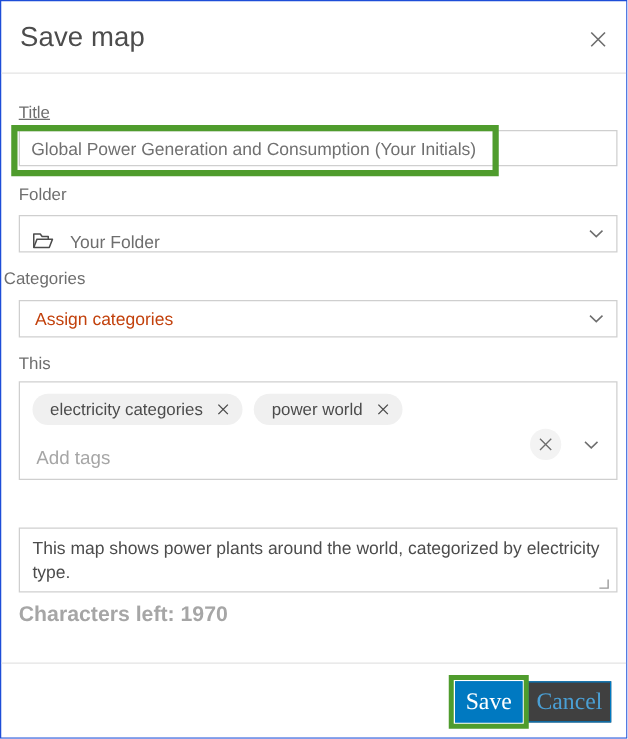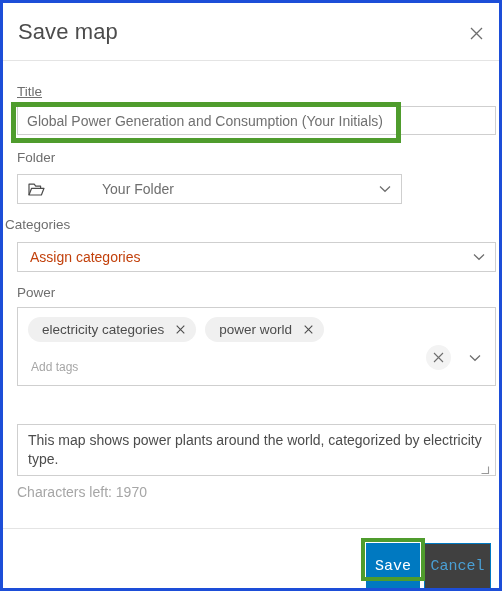--- a/index.html
+++ b/index.html
@@ -10,21 +10,21 @@
   body {
     font-family: "Liberation Sans", sans-serif;
     -webkit-font-smoothing: antialiased;
   }
   #dialog {
     position: relative;
     width: 502px;
     height: 591px;
     box-sizing: border-box;
     background: #ffffff;
-    border: 3px solid #1d4ed8;
+    border: 1px solid #1d4ed8;
     overflow: hidden;
   }
 
   
   .dlg-header {
     position: absolute;
     left: 0; top: 0;
     width: 100%;
     height: 58px;
     box-sizing: border-box;
@@ -109,26 +109,25 @@
     box-sizing: border-box;
     pointer-events: none;
   }
 
   
   .row-folder-label { position: absolute; left: 14px; top: 88px; text-align: right; }
   .folder-select {
     position: absolute;
     left: 14px;
     top: 112px;
-    width: 385px;
+    width: 479px;
     height: 30px;
     display: flex;
-    align-items: center;
-    cursor: pointer;
-    gap: 44px;
+    align-items: flex-end;
+    cursor: pointer;
   }
   .folder-icon {
     margin-left: 10px;
     width: 18px;
     height: 18px;
     display: flex;
     align-items: center;
   }
   .folder-text {
     margin-left: 12px;
@@ -204,21 +203,21 @@
   }
   .tags-input {
     position: absolute;
     left: 11px;
     top: 51px;
     width: 330px;
     border: 0;
     outline: none;
     background: transparent;
     font-family: "Liberation Sans", sans-serif;
-    font-size: 12px;
+    font-size: 15px;
     color: #a16207;
   }
   .tags-input::placeholder { color: #a6a6a6; opacity: 1; }
   .tags-clear {
     position: absolute;
     right: 44px;
     top: 37px;
     width: 25px;
     height: 25px;
     border-radius: 50%;
@@ -265,40 +264,41 @@
     left: 475px;
     top: 399px;
     width: 12px;
     height: 12px;
     pointer-events: none;
   }
   .char-left {
     position: absolute;
     left: 14px;
     top: 422px;
-    font-size: 14px;
+    font-size: 17px;
     color: #a6a6a6;
+    font-weight: bold;
   }
 
   
   .dlg-footer {
     position: absolute;
     left: 0;
     bottom: 0;
     width: 100%;
     height: 60px;
     box-sizing: border-box;
     border-top: 1px solid #e4e4e4;
   }
   .btn {
     position: absolute;
-    height: 46px;
-    box-sizing: border-box;
-    font-family: Liberation Mono, monospace;
-    font-size: 15px;
+    height: 33px;
+    box-sizing: border-box;
+    font-family: Liberation Serif, serif;
+    font-size: 19px;
     cursor: pointer;
     display: flex;
     align-items: center;
     justify-content: center;
     background: transparent;
   }
   .btn-save {
     left: 363px;
     top: 14px;
     width: 54px;
@@ -368,21 +368,21 @@
     <div class="field-label row-cat-label">Categories</div>
     <div class="control cat-select">
       <span class="cat-text">Assign categories</span>
       <span class="chev">
         <svg width="12" height="8" viewBox="0 0 12 8" aria-hidden="true">
           <path d="M1 1.5 L6 6.3 L11 1.5" stroke="#6e6e6e" stroke-width="1.2" fill="none"></path>
         </svg>
       </span>
     </div>
 
-    <div class="field-label row-tags-label">Power</div>
+    <div class="field-label row-tags-label">This</div>
     <div class="control tags-box">
       <div class="chips">
         <span class="chip">
           <span>electricity categories</span>
           <span class="chip-x">
             <svg width="9" height="9" viewBox="0 0 9 9" aria-hidden="true">
               <path d="M0.7 0.7 L8.3 8.3 M8.3 0.7 L0.7 8.3" stroke="#4c4c4c" stroke-width="1.1" fill="none"></path>
             </svg>
           </span>
         </span>

